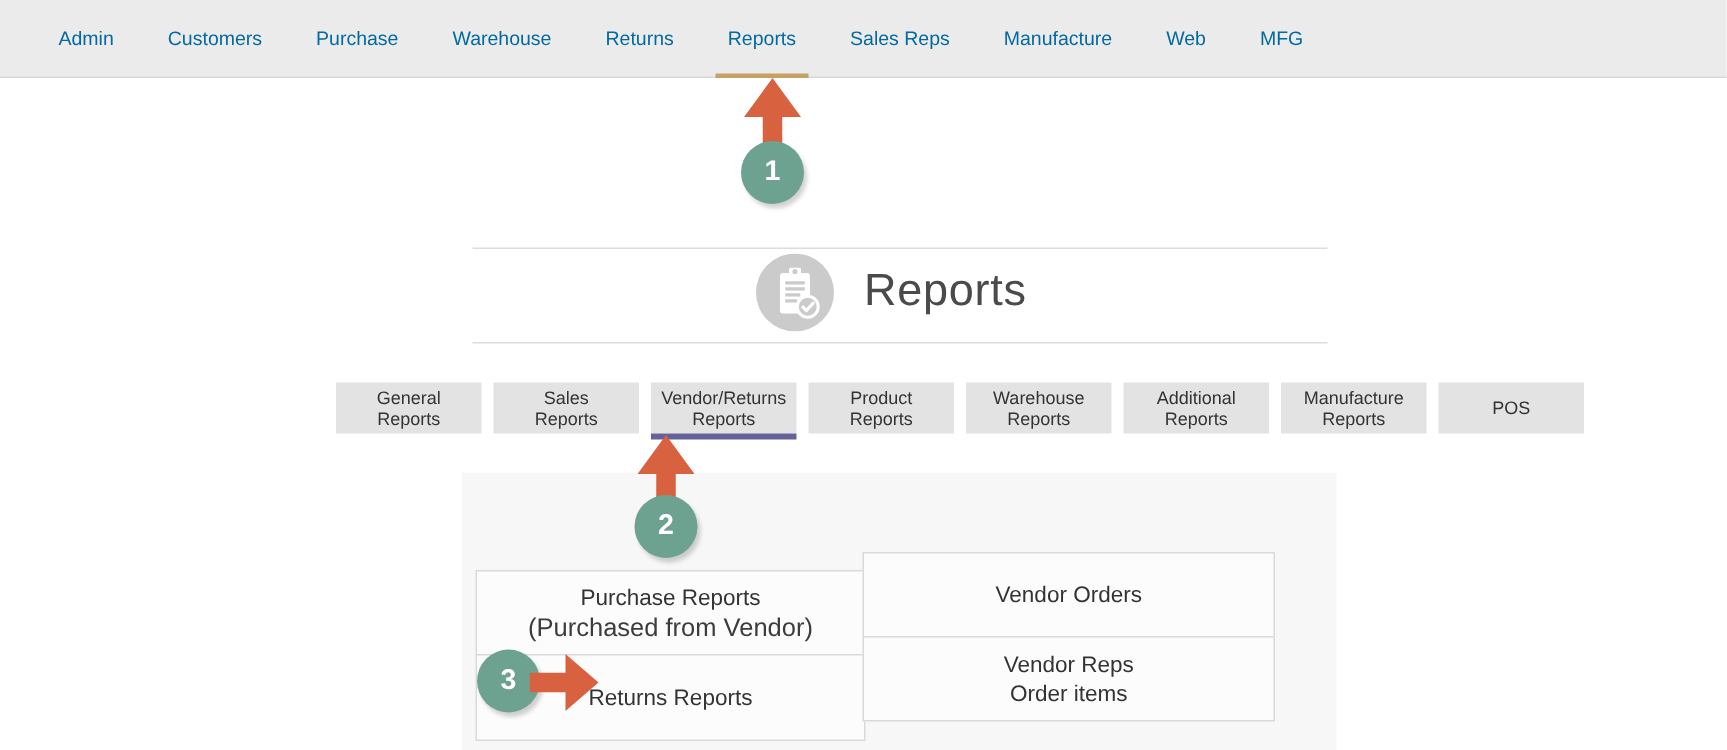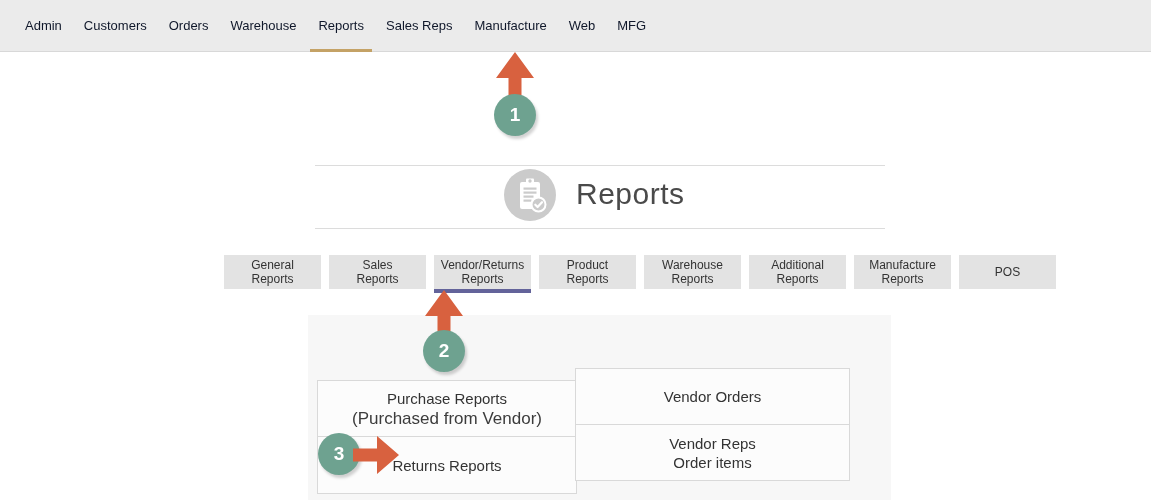--- a/index.html
+++ b/index.html
@@ -11,21 +11,21 @@
   .stage{position:absolute;inset:0;}
 
   
   .nav{
     position:absolute;left:0;top:0;width:1151px;height:52px;
     background:#ebebeb;border-bottom:1px solid #d8d8d8;
     display:flex;align-items:center;gap:22px;padding-left:25px;box-sizing:border-box;
   }
   .nav-item{
     position:relative;height:52px;display:flex;align-items:center;
-    font-size:13px;color:#0f172a;cursor:pointer;white-space:nowrap;
+    font-size:13px;color:#0369a1;cursor:pointer;white-space:nowrap;margin-left:14px;
   }
   .nav-item.active::after{
     content:"";position:absolute;left:-8px;right:-8px;bottom:0;height:3px;
     background:#c4a266;
   }
 
   
   .hline{position:absolute;left:315px;width:570px;height:1px;background:#dcdcdc;}
   .hline.top{top:165px;}
   .hline.bottom{top:228px;}
@@ -77,22 +77,23 @@
   .ann{position:absolute;}
 </style>
 </head>
 <body>
 
 <div class="stage">
 
   <div class="nav">
     <span class="nav-item">Admin</span>
     <span class="nav-item">Customers</span>
-    <span class="nav-item">Orders</span>
+    <span class="nav-item">Purchase</span>
     <span class="nav-item">Warehouse</span>
+    <span class="nav-item">Returns</span>
     <span class="nav-item active">Reports</span>
     <span class="nav-item">Sales Reps</span>
     <span class="nav-item">Manufacture</span>
     <span class="nav-item">Web</span>
     <span class="nav-item">MFG</span>
   </div>
 
   <div class="hline top"></div>
   <div class="report-icon">
     <svg width="52" height="52" viewBox="0 0 52 52">

